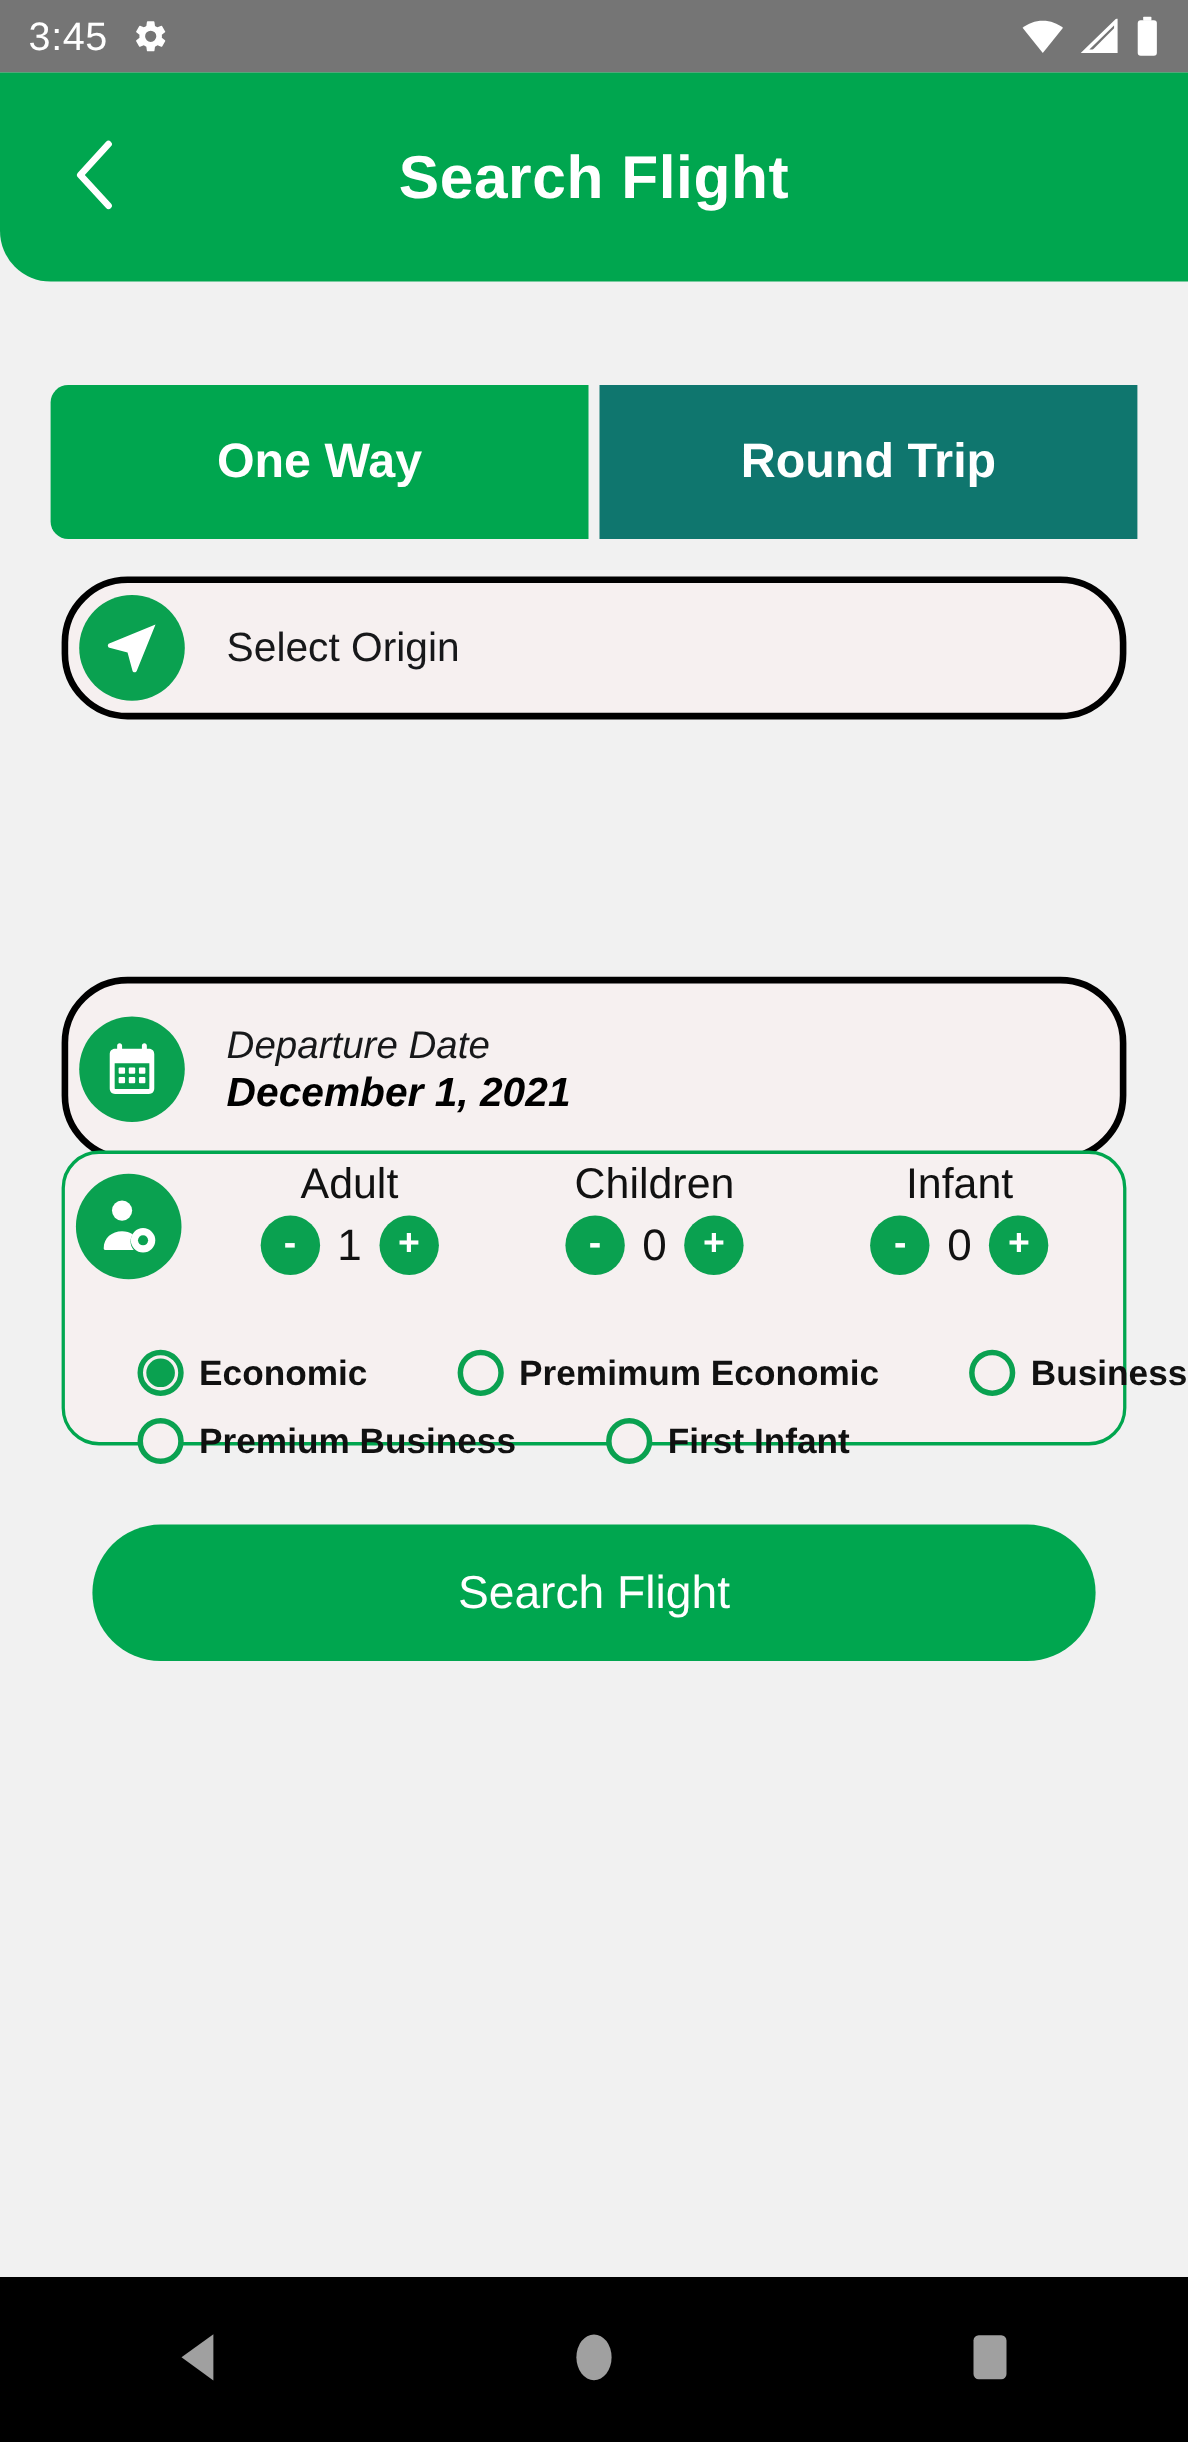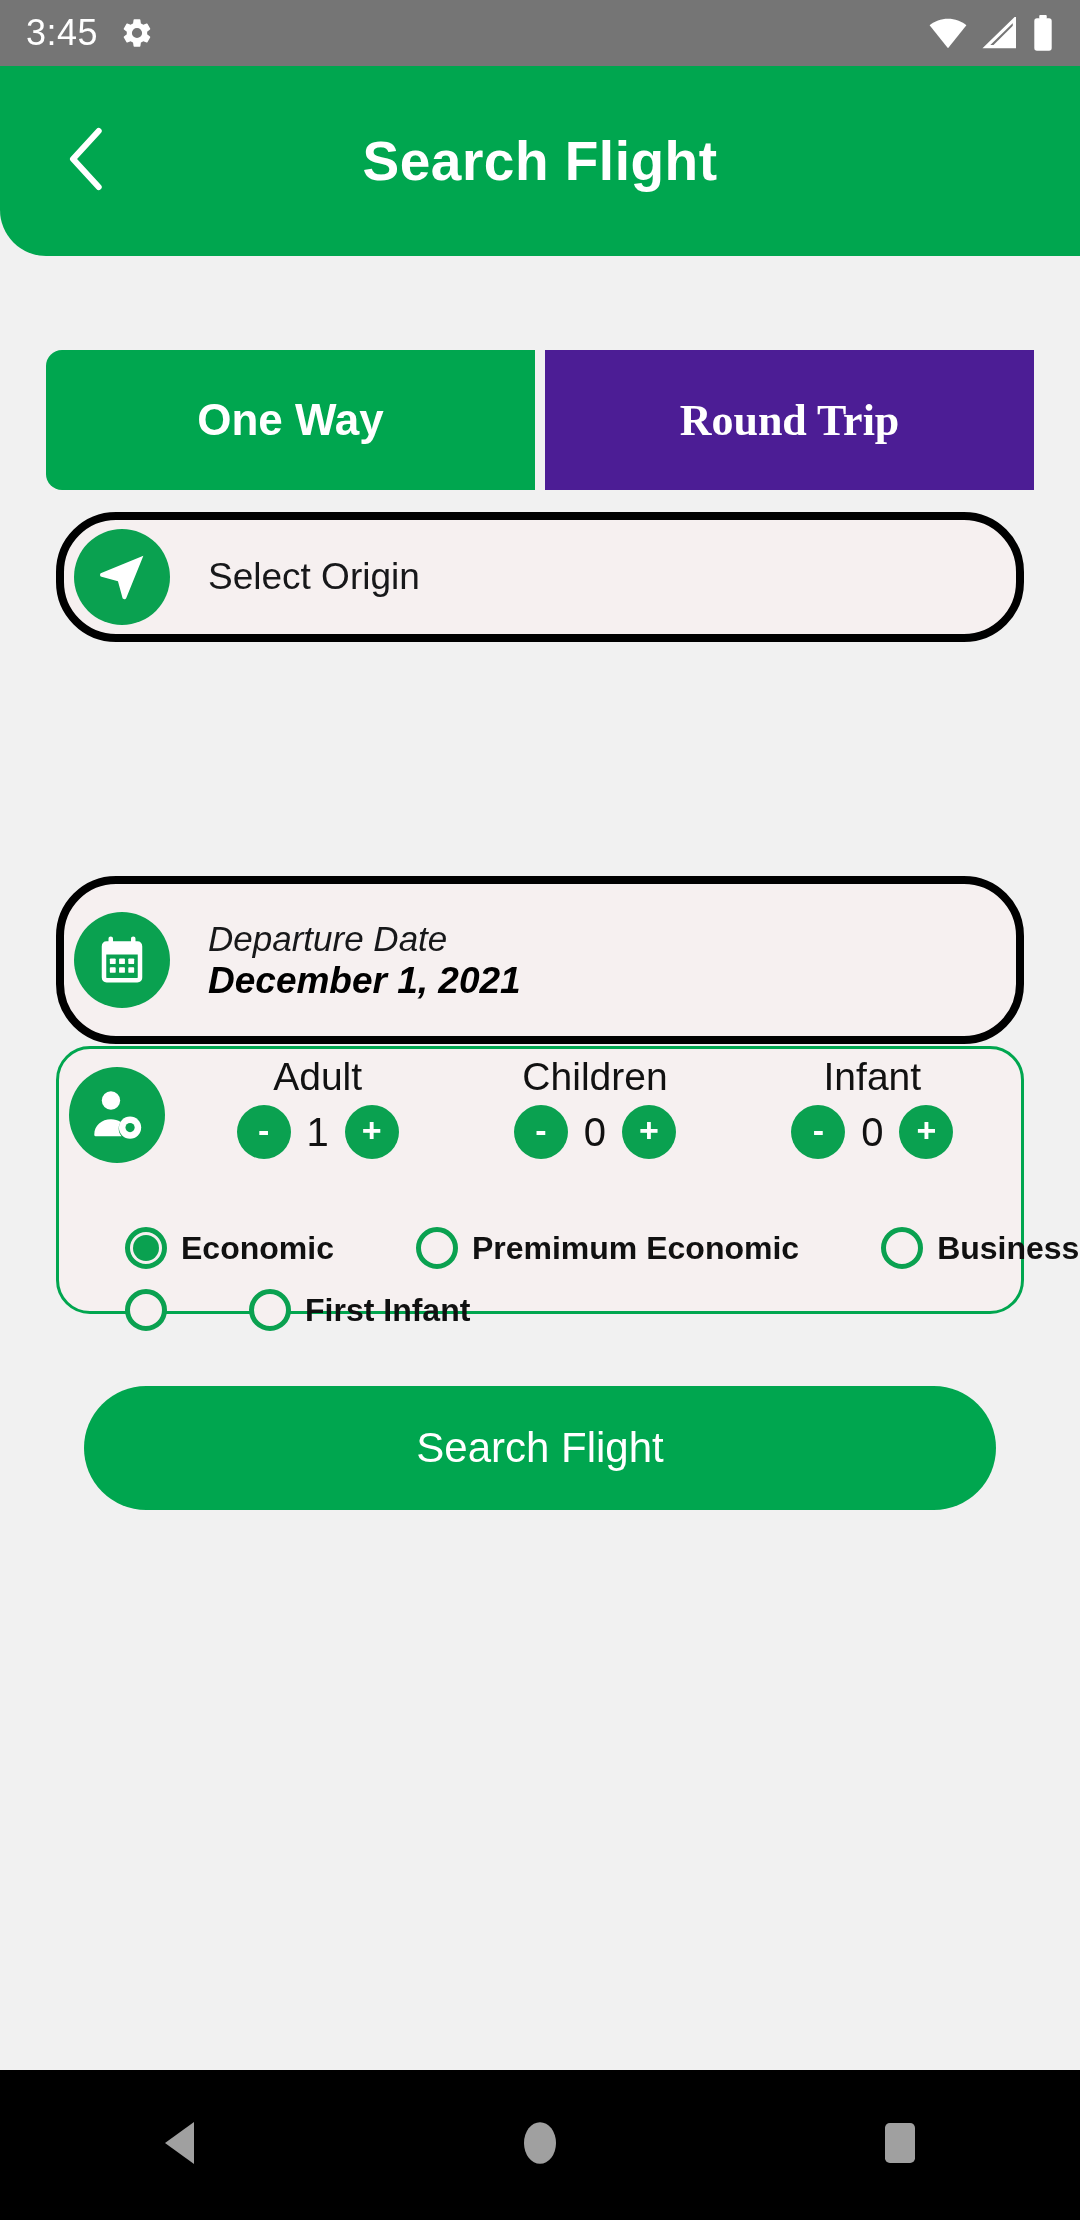--- a/index.html
+++ b/index.html
@@ -101,34 +101,34 @@
     font-weight: bold;
     color: #ffffff;
     cursor: pointer;
   }
   .tab.active {
     background: #00a64f;
     border-top-left-radius: 16px;
     border-bottom-left-radius: 16px;
   }
   .tab.inactive {
-    background: #4c1d95;
-    font-family: Liberation Serif, serif;
+    background: #0f766e;
   }
 
   
   .field {
     position: absolute;
     left: 56px;
     width: 968px;
     background: #f6f0f0;
-    border: 8px solid #000000;
+    border: 6px solid #000000;
     border-radius: 60px;
     display: flex;
     align-items: center;
+    margin-top: 12px;
   }
   .field-origin      { top: 256px; height: 130px; }
   .field-destination { top: 448px; height: 130px; }
   .field-date        { top: 620px; height: 168px; font-style: italic; }
 
   .circle-icon {
     width: 96px; height: 96px;
     border-radius: 50%;
     background: #0aa150;
     margin-left: 10px;
@@ -422,20 +422,21 @@
             <span class="class-label">Premimum Economic</span>
           </div>
           <div class="class-opt">
             <span class="radio"></span>
             <span class="class-label">Business</span>
           </div>
         </div>
         <div class="class-row">
           <div class="class-opt">
             <span class="radio"></span>
+            <span class="class-label">Premium Business</span>
           </div>
           <div class="class-opt">
             <span class="radio"></span>
             <span class="class-label">First Infant</span>
           </div>
         </div>
       </div>
 
     </div>
 

